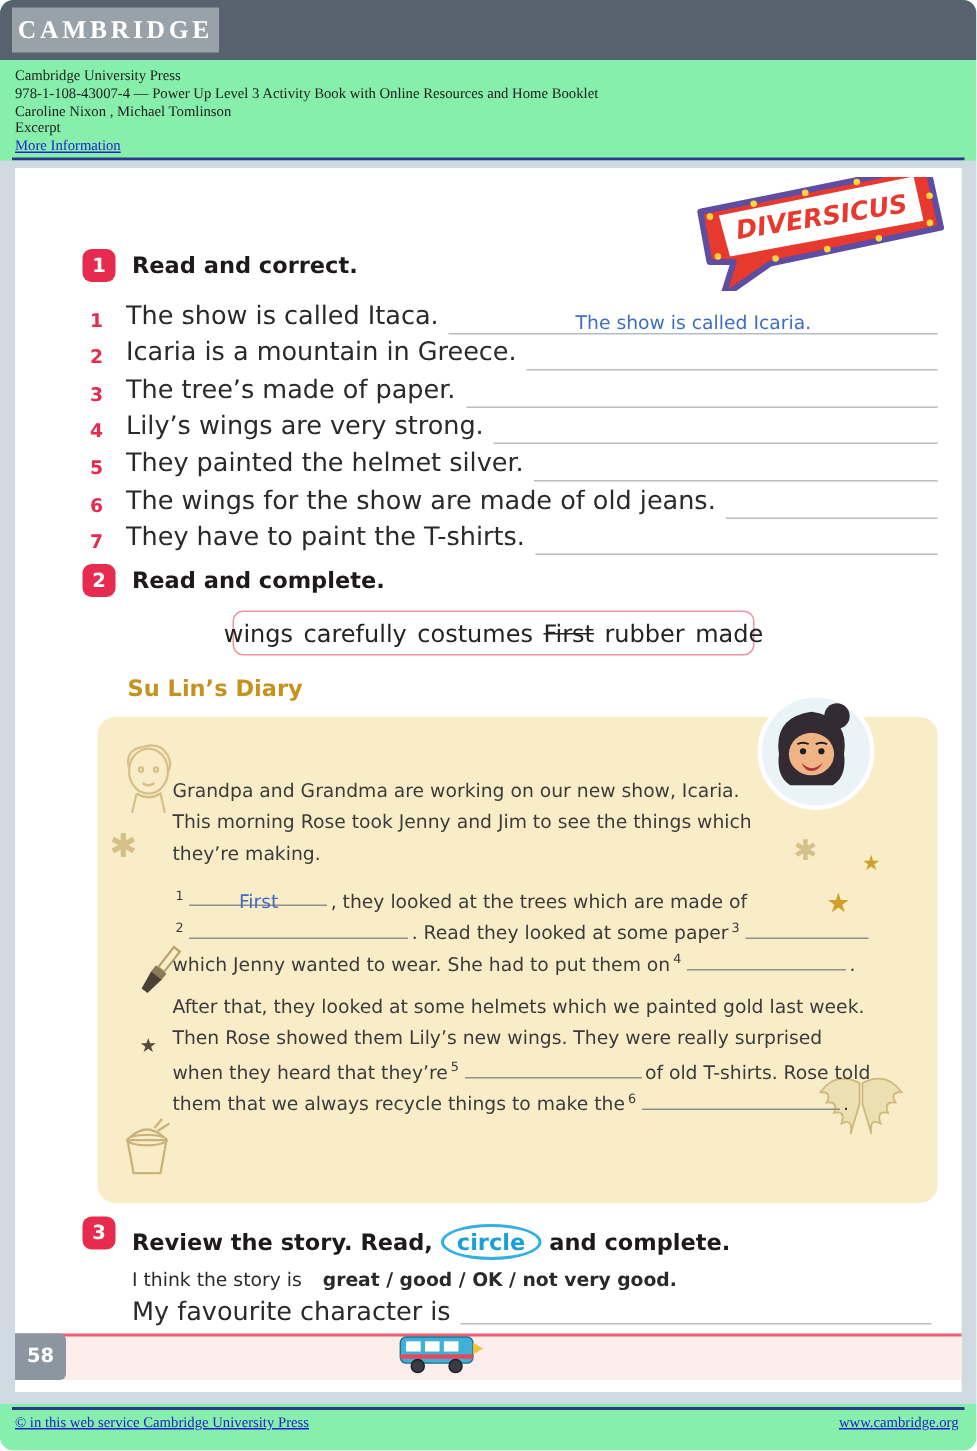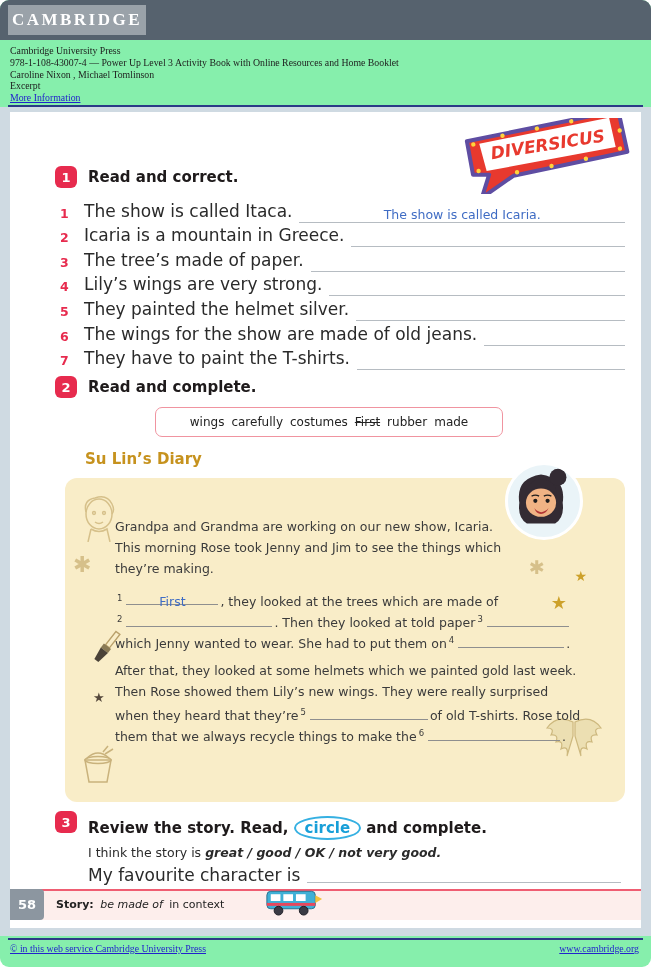--- a/index.html
+++ b/index.html
@@ -31,21 +31,21 @@
   .q-row{display:flex;align-items:flex-end;height:24.6px;}
   .q-num{width:24px;color:#e72b4e;font-weight:bold;font-size:12.5px;flex:none;padding-bottom:2px;}
   .q-text{font-size:17px;color:#2a2a2a;white-space:nowrap;padding-bottom:2px;}
   .q-line{flex:1;margin-left:7px;border-bottom:1.2px solid #b6bcc2;height:18px;
           text-align:center;cursor:text;}
   .hand{color:#3f6cc4;font-size:12.5px;line-height:18px;}
 
   
   .word-box{position:absolute;left:145px;top:295px;width:346px;height:28px;
             border:1.6px solid #f094a0;border-radius:7px;display:flex;align-items:center;
-            justify-content:center;gap:7px;font-size:12px;color:#232323;}
+            justify-content:center;gap:7px;font-size:16px;color:#232323;}
   .struck{text-decoration:line-through;}
 
   
   .diary-head{position:absolute;left:75px;top:338px;font-weight:bold;font-size:15px;color:#c6921e;}
   .diary-panel{position:absolute;left:55px;top:366px;width:560px;height:324px;
                background:#f9edc8;border-radius:12px;}
   .avatar{position:absolute;left:495px;top:350px;width:72px;height:72px;border-radius:50%;
           background:#eaf4f8;border:3px solid #ffffff;overflow:hidden;z-index:3;}
   .d-block{position:absolute;left:50px;top:38px;width:482px;font-size:12.5px;
            line-height:21px;color:#3b3b3b;}
@@ -61,21 +61,21 @@
   .doodle{position:absolute;color:#d6c08a;}
   .doodle.star-dark{color:#55483c;}
   .doodle.star-gold{color:#cda12a;}
 
   
   .ex3-title{position:absolute;left:78px;top:701px;font-weight:bold;font-size:15px;
              color:#1e1a1b;white-space:nowrap;}
   .circle-oval{display:inline-block;border:2px solid #35b0e2;border-radius:50%;
                padding:1px 9px;color:#189fd8;margin:3px 5px;}
   .ex3-line1{position:absolute;left:78px;top:733px;font-size:12.5px;color:#2a2a2a;white-space:nowrap;}
-  .opt{font-style:italic;font-weight:bold;margin-left:4px;}
+  .opt{font-weight:bold;margin-left:14px;}
   .ex3-line2{position:absolute;left:78px;top:753px;right:20px;display:flex;
              font-size:12.5px;color:#2a2a2a;}
   .ex3-line2 .q-line{height:17px;}
 
   
   .footer-band{position:absolute;left:0;right:0;bottom:8px;height:29px;background:#fdeeec;
                border-top:2px solid #ef5d72;}
   .page-num{position:absolute;left:0;top:-2px;width:34px;height:31px;background:#8c96a0;
             color:#fff;font-weight:bold;font-size:13px;display:flex;align-items:center;
             justify-content:center;border-radius:0 4px 4px 0;}
@@ -237,21 +237,21 @@
 
         <div class="d-block">
           <div class="d-line">Grandpa and Grandma are working on our new show, Icaria.</div>
           <div class="d-line">This morning Rose took Jenny and Jim to see the things which</div>
           <div class="d-line">they’re making.</div>
           <div class="d-gap"></div>
           <div class="d-line">
             <span class="dsup">1</span><span class="blank bw1"><span class="hand">First</span></span><span>, they looked at the trees which are made of</span>
           </div>
           <div class="d-line">
-            <span class="dsup">2</span><span class="blank bw2"></span><span>. Then they looked at told paper</span><span class="dsup">3</span><span class="blank bw3"></span>
+            <span class="dsup">2</span><span class="blank bw2"></span><span>. Read they looked at some paper</span><span class="dsup">3</span><span class="blank bw3"></span>
           </div>
           <div class="d-line">
             <span>which Jenny wanted to wear. She had to put them on</span><span class="dsup">4</span><span class="blank bw4"></span><span>.</span>
           </div>
           <div class="d-gap"></div>
           <div class="d-line">After that, they looked at some helmets which we painted gold last week.</div>
           <div class="d-line">Then Rose showed them Lily’s new wings. They were really surprised</div>
           <div class="d-line">
             <span>when they heard that they’re</span><span class="dsup">5</span><span class="blank bw5"></span><span>of old T-shirts. Rose told</span>
           </div>
@@ -286,25 +286,20 @@
       </div>
       <div class="ex3-line2">
         <span class="q-text">My favourite character is</span>
         <span class="q-line"></span>
       </div>
 
       <div class="footer-band">
         <div class="page-num">
           <span>58</span>
         </div>
-        <div class="band-label">
-          <span class="b">Story:</span>
-          <span class="i">be made of</span>
-          <span>in context</span>
-        </div>
         <svg class="bus" viewBox="0 0 64 36">
           <rect x="4" y="8" width="50" height="18" rx="4" fill="#3fb0d6" stroke="#2a6e8c"></rect>
           <rect x="8" y="11" width="10" height="7" fill="#ffffff"></rect>
           <rect x="21" y="11" width="10" height="7" fill="#ffffff"></rect>
           <rect x="34" y="11" width="10" height="7" fill="#ffffff"></rect>
           <rect x="4" y="20" width="50" height="3" fill="#e8475c"></rect>
           <circle cx="16" cy="28" r="4.5" fill="#3a3a44" stroke="#1f1f26"></circle>
           <circle cx="42" cy="28" r="4.5" fill="#3a3a44" stroke="#1f1f26"></circle>
           <path d="M54,12 L61,16 L54,20 Z" fill="#f4c33d"></path>
         </svg>

